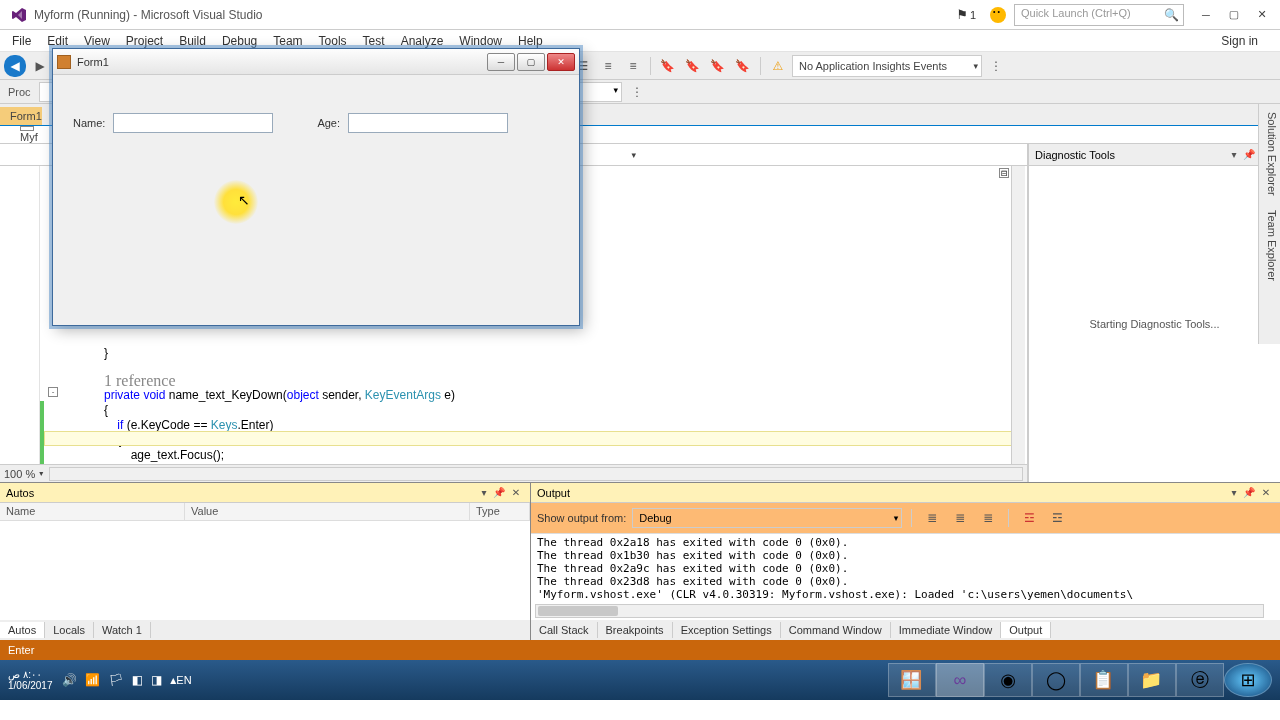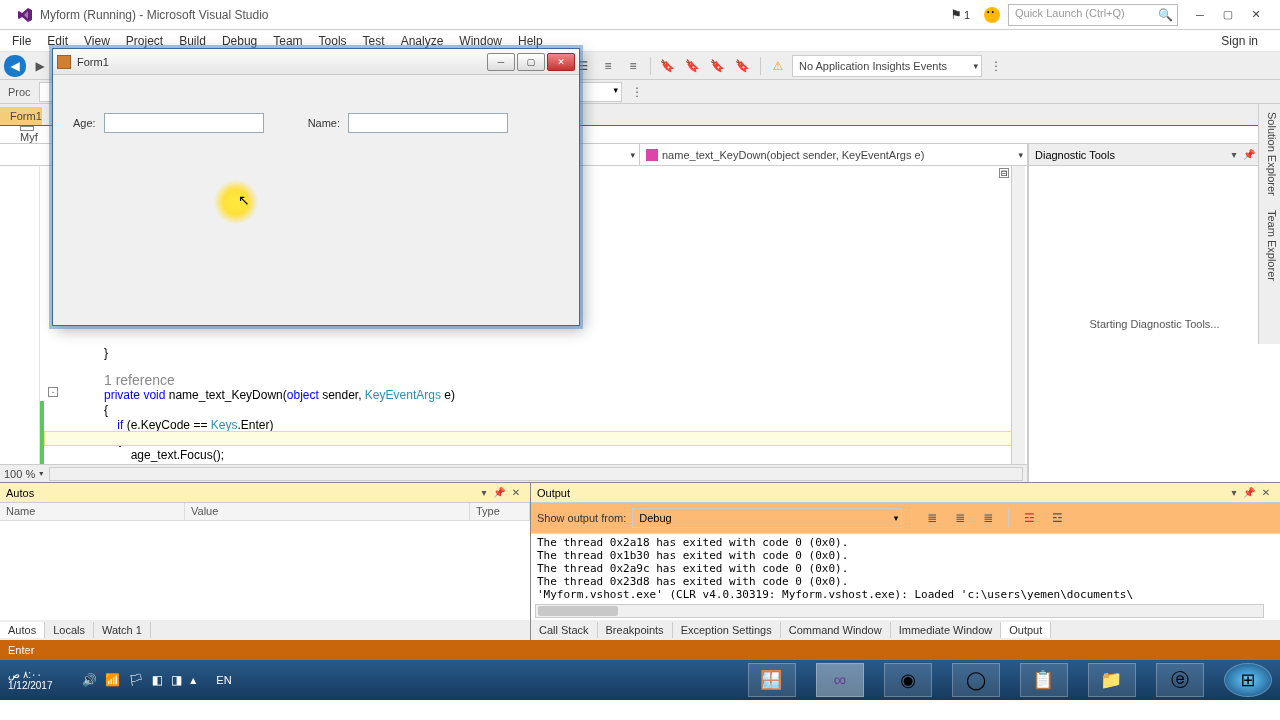--- a/index.html
+++ b/index.html
@@ -1,19 +1,19 @@
 <!DOCTYPE html>
 <html><head>
 <meta charset="utf-8">
 <style>
 * { margin:0; padding:0; box-sizing:border-box; font-family:'Segoe UI',Tahoma,sans-serif; }
 body { width:1280px; height:720px; background:#fff; overflow:hidden; position:relative; font-size:12px; }
 
 
-.titlebar { height:30px; background:#fff; display:flex; align-items:center; padding:0 10px; border-bottom:1px solid #ccc; }
+.titlebar { height:30px; background:#fff; display:flex; align-items:center; padding:0 4px; border-bottom:1px solid #ccc; }
 .vs-logo { width:18px; height:18px; margin:0 6px; display:flex; align-items:center; justify-content:center; }
 .vs-logo svg { width:16px; height:16px; }
 .title-text { color:#555; font-size:12px; flex:0 0 auto; }
 .titlebar-spacer { flex:1; }
 .flag { color:#333; font-size:13px; margin-right:2px; }
 .smiley { width:16px; height:16px; background:#ffb900; border-radius:50%; margin:0 8px; position:relative; }
 .smiley::before { content:'••'; position:absolute; top:1px; left:3px; font-size:7px; letter-spacing:2px;}
 .quicklaunch { width:170px; height:22px; border:1px solid #bbb; padding:2px 22px 2px 6px; color:#999; font-size:11px; position:relative; }
 .quicklaunch .searchico { position:absolute; right:4px; top:3px; font-size:12px; color:#666; }
 .winbtns { display:flex; margin-left:8px; }
@@ -49,21 +49,21 @@
 .nav-drop { flex:1; border-right:1px solid #ccc; padding:2px 18px 2px 6px; font-size:11px; color:#444; position:relative; display:flex; align-items:center;}
 .nav-drop:last-child{border-right:none;}
 .nav-drop::after { content:'▾'; position:absolute; right:4px; font-size:9px;}
 .nav-drop .ico { width:12px; height:12px; margin-right:4px; display:inline-block;}
 .code-body { flex:1; background:#fff; font-family:Consolas,monospace; font-size:12px; padding:4px 0 0 44px; position:relative; overflow:hidden;}
 .gutter { position:absolute; left:0; top:0; bottom:0; width:40px; border-right:1px solid #e3e3e3; background:#fff;}
 .change-bar { position:absolute; left:40px; width:4px; background:#5ec65e; }
 .code-line { white-space:pre; line-height:15px; height:15px; color:#000; }
 .kw { color:#0000ff; }
 .typ { color:#2b91af; }
-.ref { color:#888; font-size:14px; }
+.ref { color:#888; font-size:16px;font-family:Liberation Serif, serif; }
 .outline-box { position:absolute; left:48px; width:10px; height:10px; border:1px solid #888; background:#fff; font-size:8px; text-align:center; line-height:8px; color:#555;}
 .highlight-line { position:absolute; left:44px; right:12px; height:15px; background:#fffde0; border:1px solid #e8e08f; }
 .zoom { height:18px; border-top:1px solid #ccc; background:#eee; display:flex; align-items:center; padding:0 4px; font-size:11px; color:#444;}
 .hscroll { flex:1; height:14px; background:#f0f0f0; border:1px solid #ccc; position:relative;}
 
 
 .diag { width:252px; display:flex; flex-direction:column; border-left:1px solid #ccc;}
 .diag-hdr { height:22px; background:#eee; display:flex; align-items:center; padding:0 6px; font-size:11px; border-bottom:1px solid #ccc;}
 .diag-hdr .sp { flex:1; }
 .diag-hdr .hbtn { width:16px; text-align:center; color:#555; font-size:10px;}
@@ -88,21 +88,21 @@
 
 
 .bottomtabs { height:20px; background:#eee; display:flex; align-items:center; font-size:11px;}
 .btab { padding:2px 8px; border-right:1px solid #ccc; color:#333;}
 .btab.active { background:#fff; }
 
 
 .statusbar { height:20px; background:#c9660c; color:#fff; display:flex; align-items:center; padding:0 8px; font-size:11px;}
 
 
-.taskbar { height:40px; background:linear-gradient(#2a5a8a,#153a5e); display:flex; align-items:center; padding:0 8px; gap:20px;}
+.taskbar { height:40px; background:linear-gradient(#2a5a8a,#153a5e); display:flex; align-items:center; padding:0 8px; gap:0;}
 .taskbar .tray { color:#fff; font-size:10px; display:flex; flex-direction:column; line-height:11px; }
 .taskbar .trayicons { display:flex; gap:8px; margin-left:10px; color:#fff; font-size:12px;}
 .taskbar .lang { color:#fff; font-size:11px; }
 .taskbar .spacer{flex:1;}
 .taskbar .tbico{width:48px;height:34px;background:rgba(255,255,255,.12);border:1px solid rgba(255,255,255,.25);display:flex;align-items:center;justify-content:center;font-size:18px;}
 .taskbar .tbico.active{background:rgba(255,255,255,.35);}
 
 
 .form1 { position:absolute; left:52px; top:48px; width:528px; height:278px; background:#f0f0f0; border:1px solid #3d6a9c; box-shadow:0 0 0 3px rgba(80,140,200,0.5), 4px 4px 14px rgba(0,0,0,.3);}
 .form1 .ftitle{ height:26px; background:linear-gradient(#fdfdfd,#e6e6e6); border-bottom:1px solid #ccc; display:flex; align-items:center; padding:0 4px;}
@@ -218,24 +218,20 @@
 <div style="height:18px;background:#fff;border-bottom:1px solid #ccc;display:flex;padding-left:20px;flex-direction:column;">
   <span style="width:14px;height:12px;border:1px solid #888;margin-right:4px;display:inline-block;"></span>
   <span style="font-size:11px;color:#444;">Myf</span>
 </div>
 
 <div class="editor-region">
   <div class="editor-left">
     <div class="editor-nav">
       <div class="nav-drop" style="flex:0 0 320px;"></div>
       <div class="nav-drop" style="flex:0 0 320px;"></div>
-      <div class="nav-drop">
-          <span class="ico" style="background:#d4a;"></span>
-          <span>name_text_KeyDown(object sender, KeyEventArgs e)</span>
-        </div>
     </div>
     <div class="code-body">
       <div class="gutter"></div>
       <div class="change-bar" style="top:235px;height:75px;"></div>
       <div class="highlight-line" style="top:265px;"></div>
 
       <div style="height:176px;"></div>
       <div class="code-line" style="padding-left:60px;">}</div>
       <div style="height:12px;"></div>
       <div class="outline-box" style="top:221px;">-</div>
@@ -330,21 +326,21 @@
   </div>
 </div>
 
 <div class="statusbar">
   <span>Enter</span>
 </div>
 
 <div class="taskbar">
   <div class="tray">
     <span>٨:٠٠ ص</span>
-      <span>1/12/2017</span>
+      <span>1/06/2017</span>
   </div>
   <div class="trayicons">
     <span>🔊</span>
     <span>📶</span>
     <span>🏳</span>
     <span>◧</span>
     <span>◨</span>
     <span>▴</span>
   </div>
   <span class="lang">EN</span>
@@ -367,24 +363,24 @@
 <div class="form1">
   <div class="ftitle">
     <div class="fico"></div>
     <div class="ftxt">Form1</div>
     <div class="fbtn">─</div>
     <div class="fbtn">▢</div>
     <div class="fbtn close">✕</div>
   </div>
   <div class="fbody">
     <div class="fld">
+      <span>Name:</span>
+      <div class="finput"></div>
+    </div>
+    <div class="fld">
       <span>Age:</span>
       <div class="finput"></div>
     </div>
-    <div class="fld">
-      <span>Name:</span>
-      <div class="finput"></div>
-    </div>
   </div>
 </div>
 
 <div class="cursor-glow"></div>
 <div class="cursor-arrow">↖</div>
 
 </body></html>

